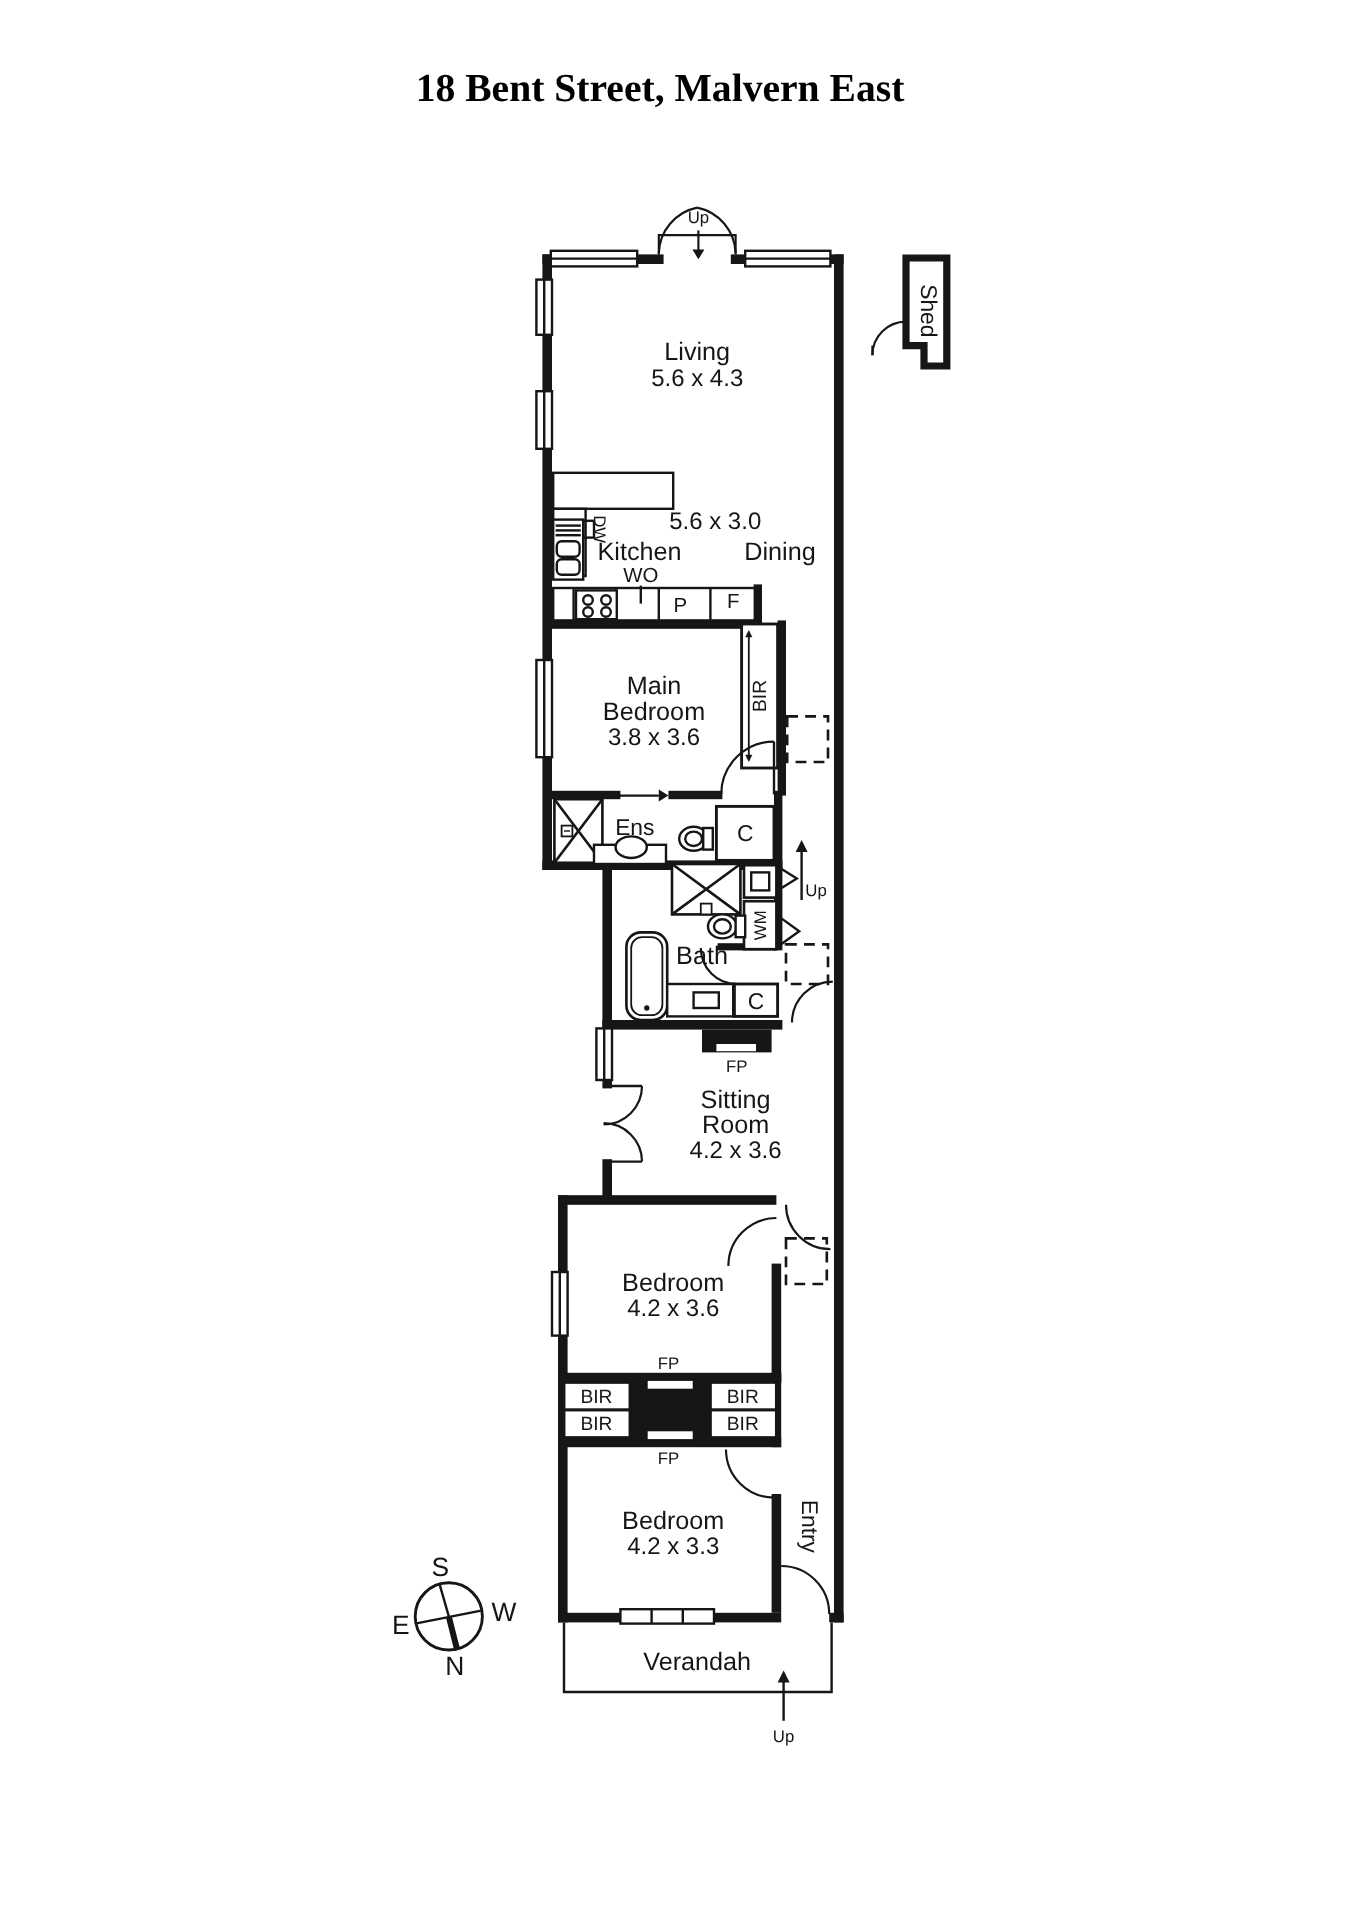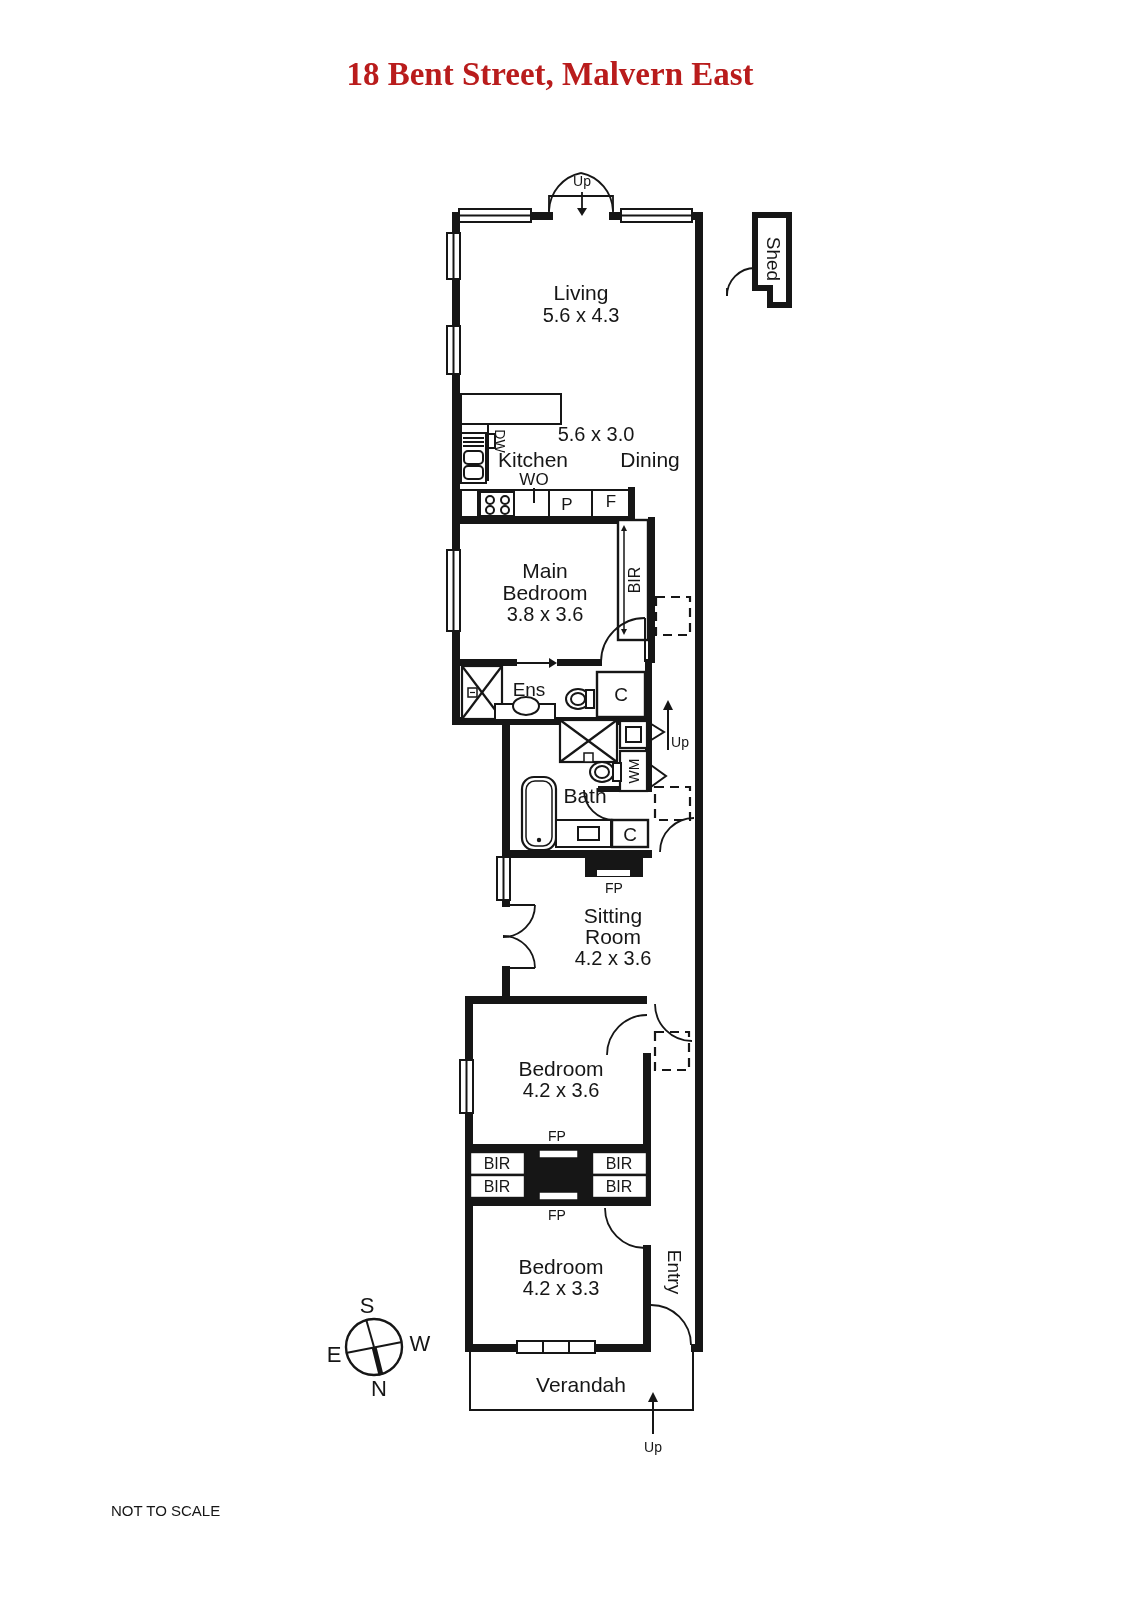--- a/index.html
+++ b/index.html
@@ -1,19 +1,19 @@
 <!DOCTYPE html>
 <html><head>
 <meta charset="utf-8">
 <style>
   html,body{margin:0;padding:0;background:#fff;}
   .page{position:relative;width:1131px;height:1600px;background:#ffffff;overflow:hidden;
         font-family:"Liberation Sans", sans-serif;color:#111;}
   .title{position:absolute;top:56px;left:0;width:1100px;text-align:center;margin:0;
-         font-family:"Liberation Serif", serif;font-weight:bold;font-size:33px;color:#b91c1c;}
+         font-family:"Liberation Serif", serif;font-weight:bold;font-size:33px;color:#000000;}
   .plan-svg{position:absolute;left:280px;top:150px;}
   .footer{position:absolute;left:111px;top:1500px;width:945px;
           font-size:15px;line-height:21px;color:#161616;}
   .footer p{margin:0;}
   .footer .nts{margin-bottom:1px;}
   svg text{fill:#161616;}
   .room-name{font-size:21px;}
   .room-dims{font-size:20px;}
   .fix-label{font-size:17px;}
   .small-label{font-size:14px;}
@@ -272,15 +272,14 @@
       <line x1="374" y1="1347" x2="381" y2="1375" stroke-width="5"></line>
       <line x1="346" y1="1353" x2="402" y2="1342" stroke-width="2"></line>
     </g>
     <text class="compass-label" x="367" y="1313" text-anchor="middle">S</text>
     <text class="compass-label" x="334" y="1362" text-anchor="middle">E</text>
     <text class="compass-label" x="420" y="1351" text-anchor="middle">W</text>
     <text class="compass-label" x="379" y="1396" text-anchor="middle">N</text>
   </svg>
 
   <div class="footer">
-    <p class="nts">NOT TO SCALE</p>
   </div>
 </div>
 
 </body></html>

